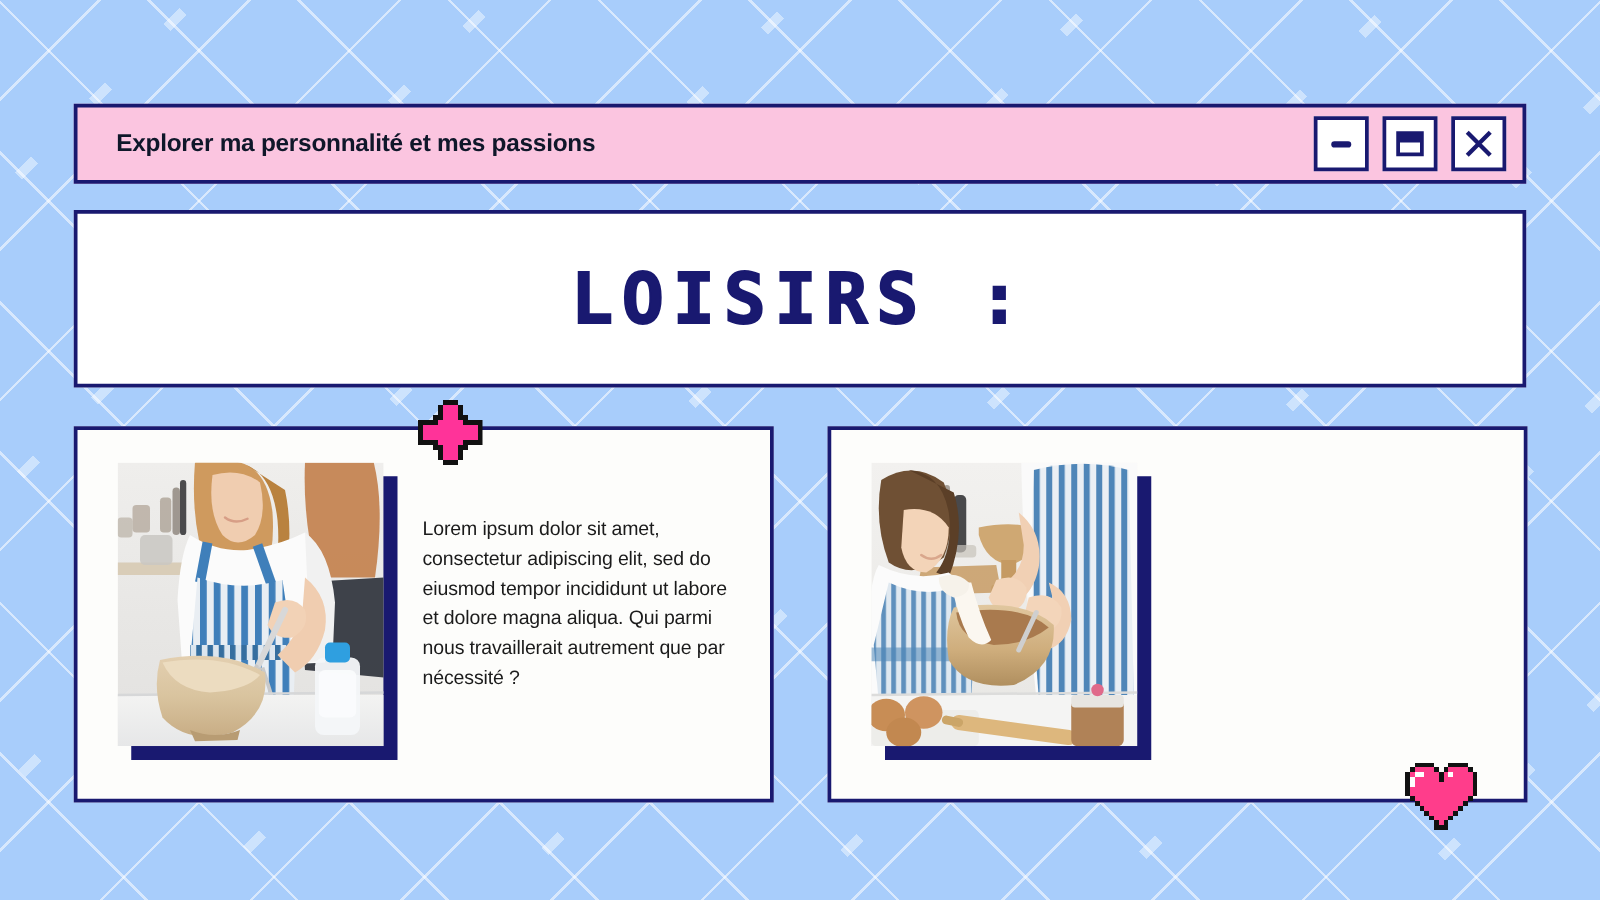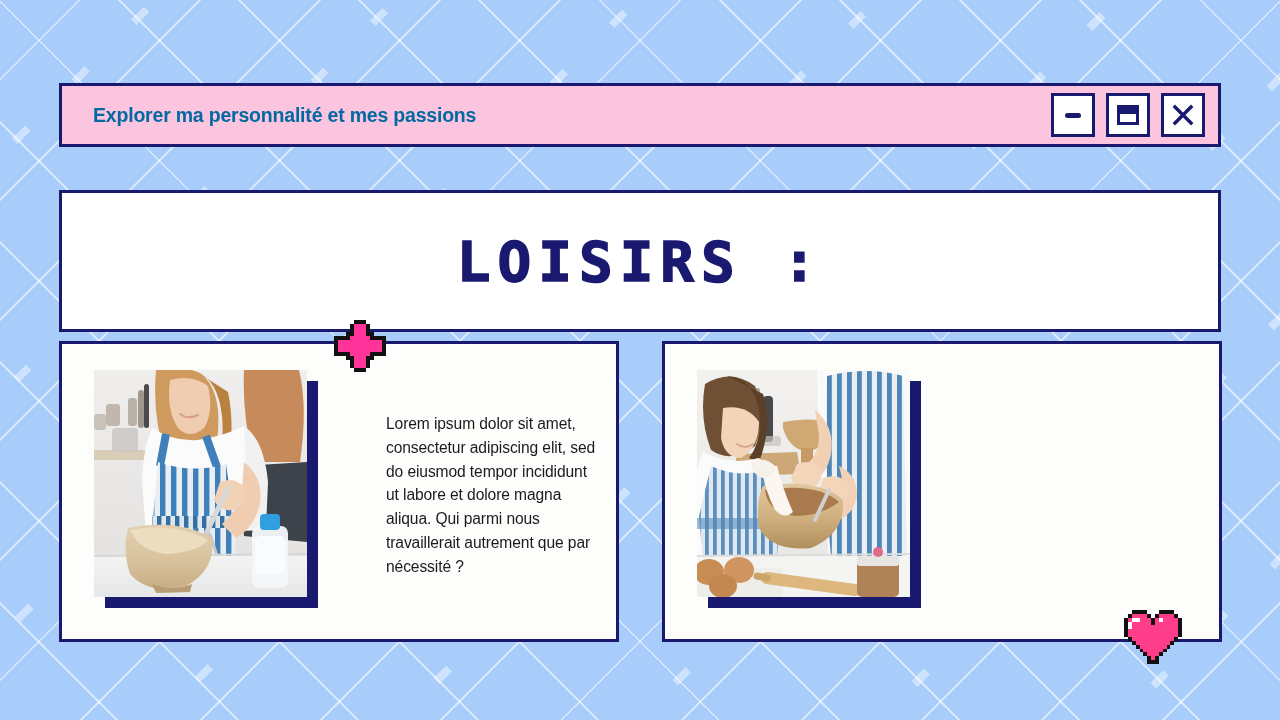--- a/index.html
+++ b/index.html
@@ -74,21 +74,21 @@
     height: 64px;
     background: #fbc5e0;
     border: 3px solid #191970;
     display: flex;
     align-items: center;
     z-index: 3;
   }
   #titlebar-title {
     font-size: 19.5px;
     font-weight: bold;
-    color: #0369a1;
+    color: #0f172a;
     letter-spacing: -0.2px;
     margin-left: 31px;
     white-space: nowrap;
   }
   #window-buttons {
     margin-left: auto;
     margin-right: 13px;
     display: flex;
     gap: 11px;
   }
@@ -108,21 +108,20 @@
     left: 59px;
     top: 168px;
     width: 1162px;
     height: 142px;
     background: #ffffff;
     border: 3px solid #191970;
     display: flex;
     align-items: center;
     justify-content: center;
     z-index: 2;
-    margin-top: 22px;
   }
   #heading-text {
     font-family: "DejaVu Sans Mono", monospace;
     font-size: 56px;
     font-weight: bold;
     color: #191970;
     letter-spacing: 7px;
     -webkit-text-stroke: 1.5px #191970;
     white-space: nowrap;
   }
@@ -132,21 +131,21 @@
     position: absolute;
     top: 341px;
     width: 560px;
     height: 301px;
     background: #fdfdfb;
     border: 3px solid #191970;
     display: flex;
     align-items: flex-start;
     z-index: 2;
   }
-  #card-left  { left: 59px; gap: 48px; }
+  #card-left  { left: 59px; }
   #card-right { left: 662px; }
 
   .photo-wrap {
     position: relative;
     flex: 0 0 auto;
     margin-left: 32px;
     margin-top: 26px;
   }
   .photo-shadow {
     position: absolute;

